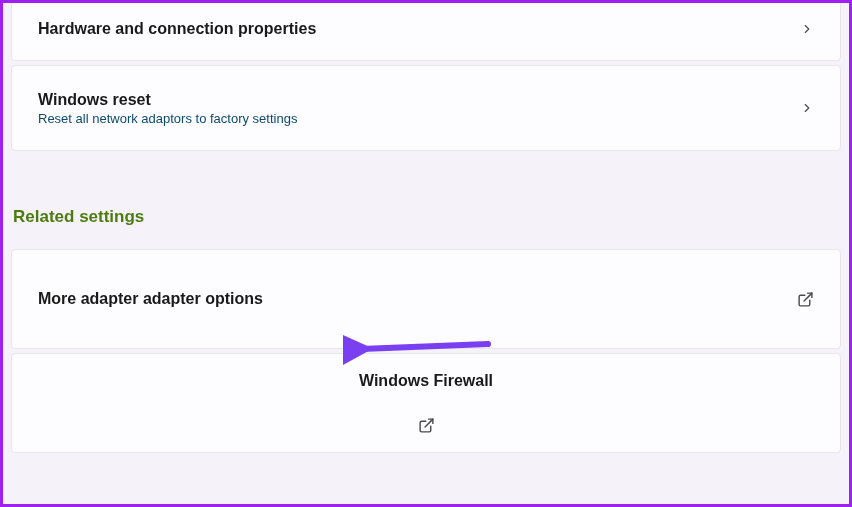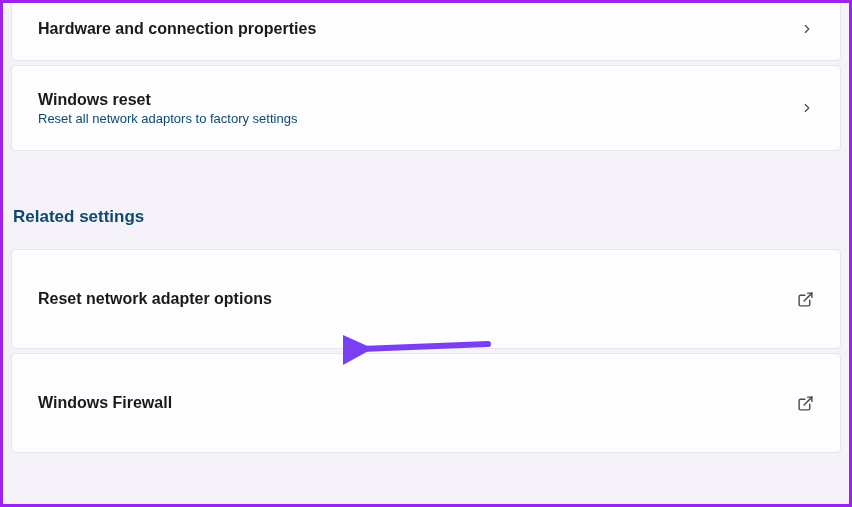--- a/index.html
+++ b/index.html
@@ -48,21 +48,21 @@
       flex-shrink: 0;
     }
     .external-icon {
       width: 17px;
       height: 17px;
       flex-shrink: 0;
     }
     .section-header {
       font-size: 17px;
       font-weight: 600;
-      color: #0c4a6e;
+      color: #4d7c0f;
       margin: 56px 0 22px 2px;
     }
     .first-partial {
       margin-top: -6px;
     }
     .arrow-overlay {
       position: absolute;
       pointer-events: none;
     }
     .container {
@@ -90,30 +90,30 @@
     </div>
     <svg class="chevron" viewBox="0 0 24 24" fill="none" stroke="#4a4a4a" stroke-width="2" stroke-linecap="round" stroke-linejoin="round">
       <polyline points="9 18 15 12 9 6"></polyline>
     </svg>
   </div>
 
   <h2 class="section-header">Related settings</h2>
 
   <div class="settings-item" style="min-height: 100px;">
     <div class="item-text">
-      <span class="item-title">Reset network adapter options</span>
+      <span class="item-title">More adapter adapter options</span>
     </div>
     <svg class="external-icon" viewBox="0 0 24 24" fill="none" stroke="#4a4a4a" stroke-width="2" stroke-linecap="round" stroke-linejoin="round">
       <path d="M18 13v6a2 2 0 0 1-2 2H5a2 2 0 0 1-2-2V8a2 2 0 0 1 2-2h6"></path>
       <polyline points="15 3 21 3 21 9"></polyline>
       <line x1="10" y1="14" x2="21" y2="3"></line>
     </svg>
   </div>
 
-  <div class="settings-item" style="min-height: 100px;">
+  <div class="settings-item" style="min-height: 100px; flex-direction: column;">
     <div class="item-text">
       <span class="item-title">Windows Firewall</span>
     </div>
     <svg class="external-icon" viewBox="0 0 24 24" fill="none" stroke="#4a4a4a" stroke-width="2" stroke-linecap="round" stroke-linejoin="round">
       <path d="M18 13v6a2 2 0 0 1-2 2H5a2 2 0 0 1-2-2V8a2 2 0 0 1 2-2h6"></path>
       <polyline points="15 3 21 3 21 9"></polyline>
       <line x1="10" y1="14" x2="21" y2="3"></line>
     </svg>
   </div>
 

